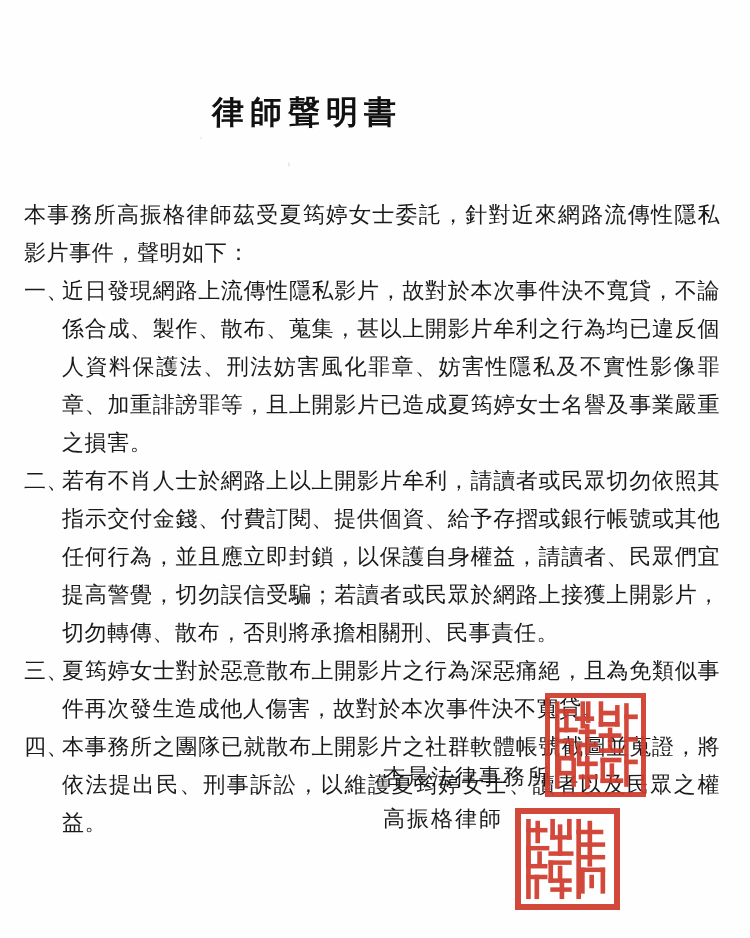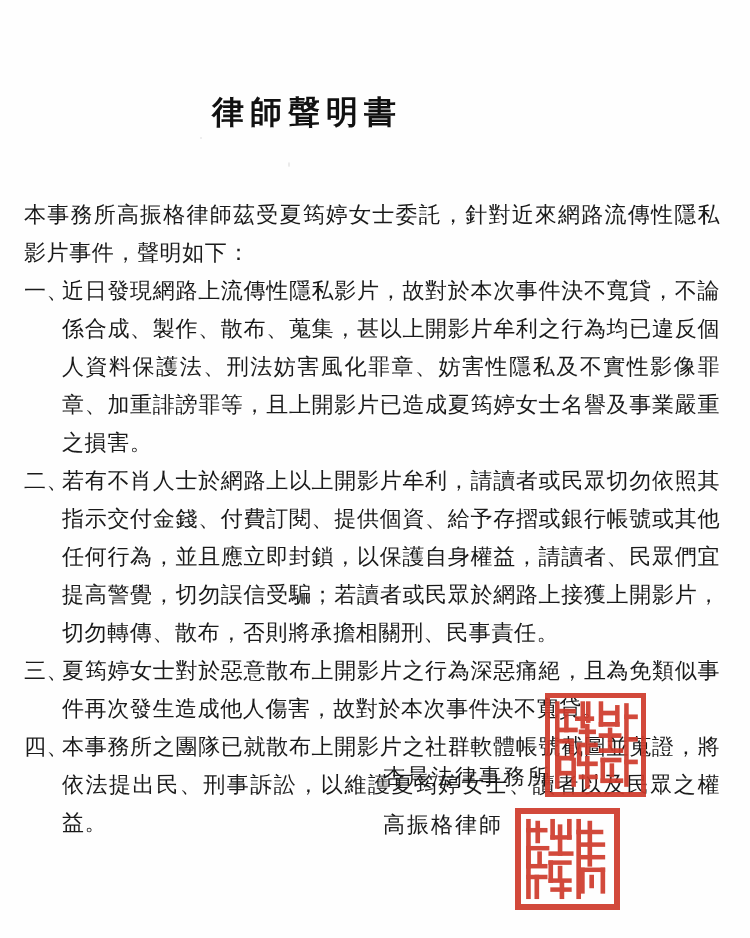--- a/index.html
+++ b/index.html
@@ -87,21 +87,21 @@
 
   .signature {
     position: absolute;
     left: 383px;
     top: 758px;
     font-size: 22px;
     line-height: 38px;
     letter-spacing: 2px;
   }
   .sig-line { white-space: nowrap; }
-  .sig-line.second { margin-top: 10px; }
+  .sig-line.second { margin-top: 4px; }
 
   
   .seal {
     position: absolute;
     box-sizing: border-box;
     border-style: solid;
     opacity: .92;
   }
   .seal-firm {
     left: 545px;

